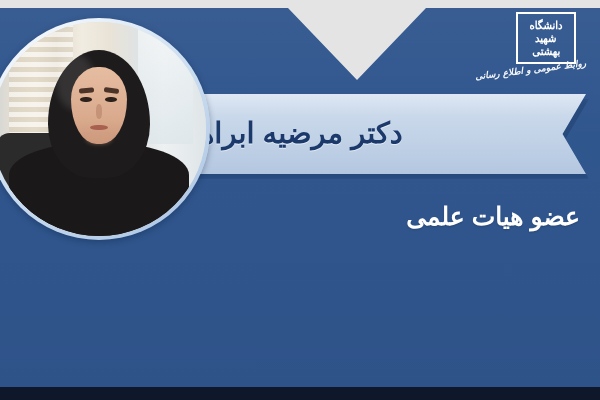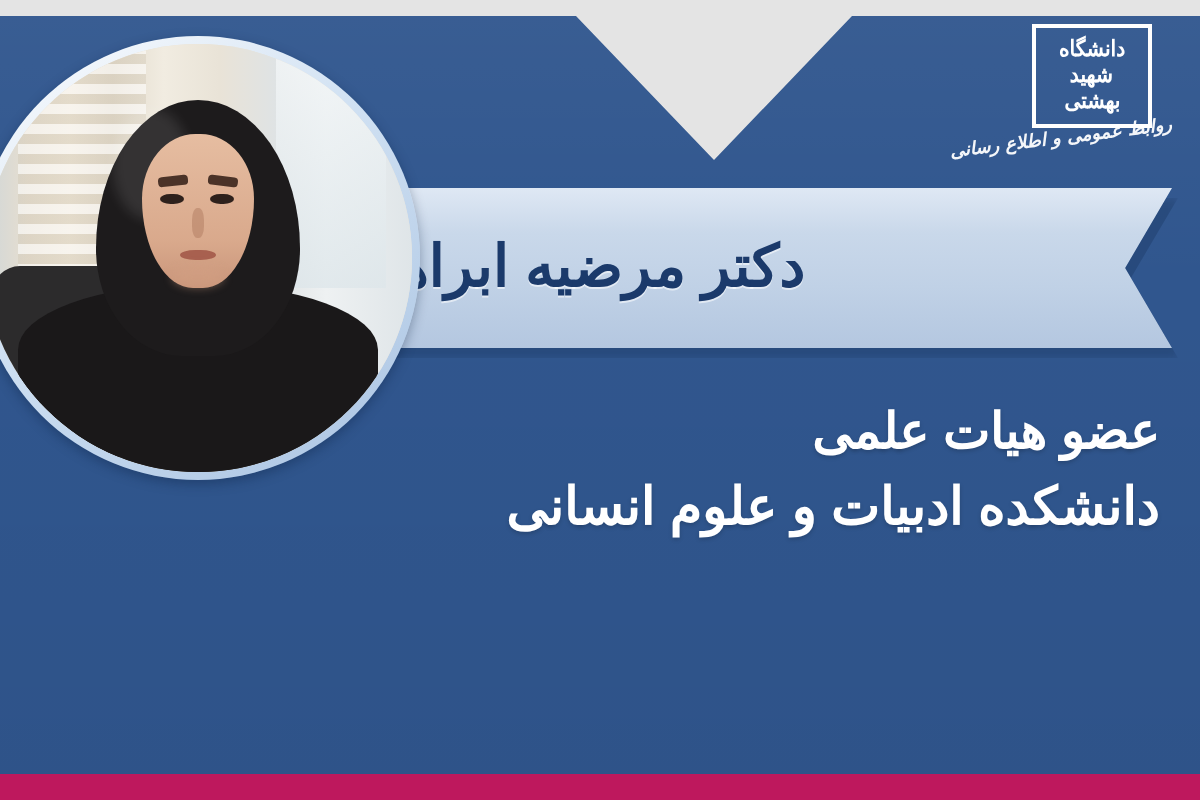--- a/index.html
+++ b/index.html
@@ -10,21 +10,21 @@
   }
   body {
     font-family: "Liberation Sans", sans-serif;
   }
 
   #card {
     position: relative;
     width: 600px;
     height: 400px;
     overflow: hidden;
-    background: #be185d;
+    background: #0f172a;
   }
 
   
   .backdrop {
     position: absolute;
     left: 0;
     top: 0;
     width: 600px;
     height: 120px;
     background: #e4e4e4;
@@ -380,16 +380,15 @@
       <div class="ph-eye-l"></div>
       <div class="ph-eye-r"></div>
       <div class="ph-nose"></div>
       <div class="ph-lip"></div>
       <div class="ph-chin"></div>
     </div>
   </div>
 
   <div class="subtitle">
     <div class="subtitle-line subtitle-line-1">عضو هیات علمی</div>
-    <div class="subtitle-line subtitle-line-2">دانشکده ادبیات و علوم انسانی</div>
   </div>
 
 </div>
 
 </body></html>

